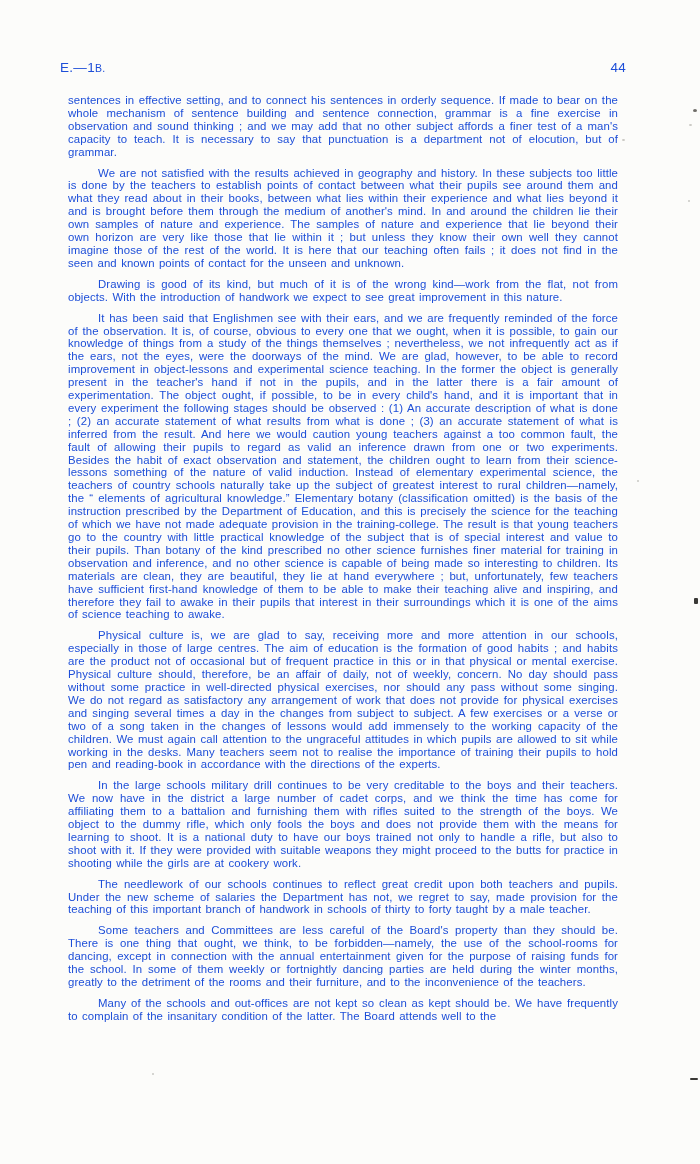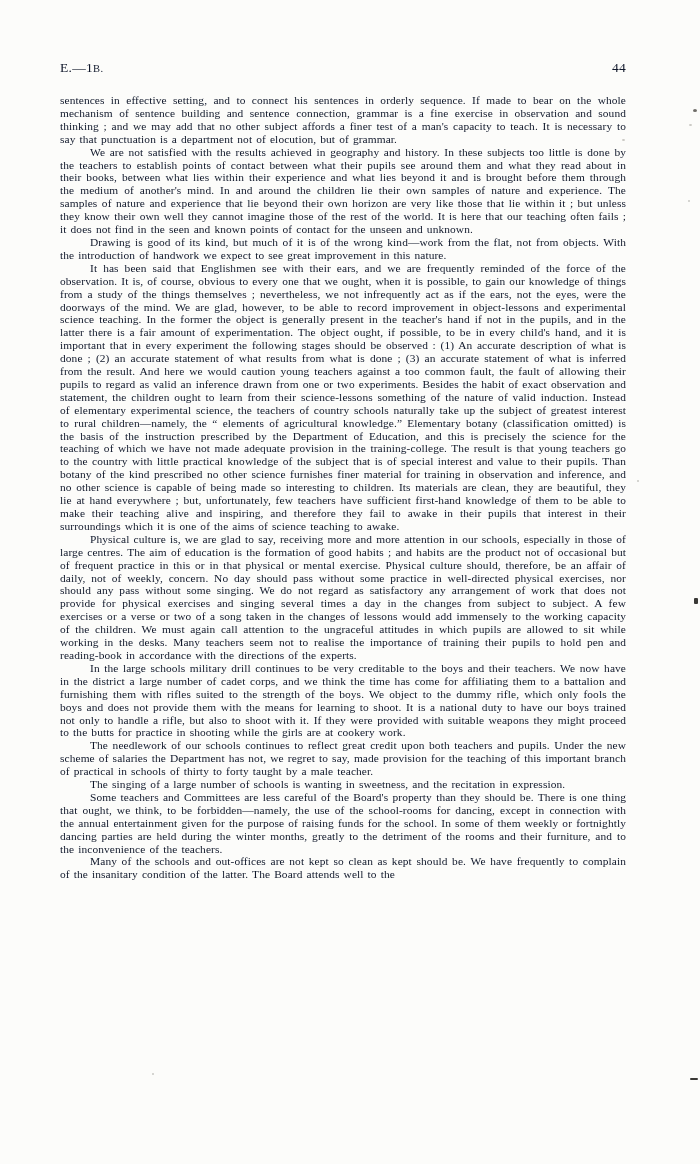--- a/index.html
+++ b/index.html
@@ -7,22 +7,22 @@
     padding: 0;
     background: #e8e8e6;
   }
   .page {
     position: relative;
     width: 700px;
     height: 1164px;
     margin: 0 auto;
     background: #fcfcfa;
     overflow: hidden;
-    font-family: Liberation Serif, serif;
-    color: #0f172a;
+    font-family: Liberation Sans, sans-serif;
+    color: #1d4ed8;
   }
   .column {
     position: absolute;
     left: 60px;
     top: 60px;
     width: 566px;
   }
   .page-header {
     position: relative;
     height: 18px;
@@ -46,21 +46,21 @@
   }
   .body-text {
     margin-top: 16px;
     font-size: 11.4px;
     line-height: 12.9px;
     text-align: justify;
     word-spacing: 1.1px;
     letter-spacing: 0.1px;
   }
   .body-text p {
-    margin: 0;
+    margin: 8px;
     text-indent: 30px;
   }
   .body-text p:first-child {
     text-indent: 0;
   }
   .speck {
     position: absolute;
     background: #6f6d68;
     border-radius: 50%;
   }
@@ -79,22 +79,21 @@
       <span class="page-number">44</span>
     </div>
 
     <div class="body-text">
         <p>sentences in effective setting, and to connect his sentences in orderly sequence.  If made to bear on the whole mechanism of sentence building and sentence connection, grammar is a fine exercise in observation and sound thinking ; and we may add that no other subject affords a finer test of a man's capacity to teach.  It is necessary to say that punctuation is a department not of elocution, but of grammar.</p>
         <p>We are not satisfied with the results achieved in geography and history.  In these subjects too little is done by the teachers to establish points of contact between what their pupils see around them and what they read about in their books, between what lies within their experience and what lies beyond it and is brought before them through the medium of another's mind.  In and around the children lie their own samples of nature and experience.  The samples of nature and experience that lie beyond their own horizon are very like those that lie within it ; but unless they know their own well they cannot imagine those of the rest of the world.  It is here that our teaching often fails ; it does not find in the seen and known points of contact for the unseen and unknown.</p>
         <p>Drawing is good of its kind, but much of it is of the wrong kind—work from the flat, not from objects.  With the introduction of handwork we expect to see great improvement in this nature.</p>
         <p>It has been said that Englishmen see with their ears, and we are frequently reminded of the force of the observation.  It is, of course, obvious to every one that we ought, when it is possible, to gain our knowledge of things from a study of the things themselves ; nevertheless, we not infrequently act as if the ears, not the eyes, were the doorways of the mind.  We are glad, however, to be able to record improvement in object-lessons and experimental science teaching. In the former the object is generally present in the teacher's hand if not in the pupils, and in the latter there is a fair amount of experimentation.  The object ought, if possible, to be in every child's hand, and it is important that in every experiment the following stages should be observed : (1) An accurate description of what is done ;  (2) an accurate statement of what results from what is done ;  (3) an accurate statement of what is inferred from the result.  And here we would caution young teachers against a too common fault, the fault of allowing their pupils to regard as valid an inference drawn from one or two experiments.  Besides the habit of exact observation and statement, the children ought to learn from their science-lessons something of the nature of valid induction.  Instead of elementary experimental science, the teachers of country schools naturally take up the subject of greatest interest to rural children—namely, the “ elements of agricultural knowledge.”  Elementary botany (classification omitted) is the basis of the instruction prescribed by the Department of Education, and this is precisely the science for the teaching of which we have not made adequate provision in the training-college.  The result is that young teachers go to the country with little practical knowledge of the subject that is of special interest and value to their pupils.  Than botany of the kind prescribed no other science furnishes finer material for training in observation and inference, and no other science is capable of being made so interesting to children.  Its materials are clean, they are beautiful, they lie at hand everywhere ; but, unfortunately, few teachers have sufficient first-hand knowledge of them to be able to make their teaching alive and inspiring, and therefore they fail to awake in their pupils that interest in their surroundings which it is one of the aims of science teaching to awake.</p>
         <p>Physical culture is, we are glad to say, receiving more and more attention in our schools, especially in those of large centres.  The aim of education is the formation of good habits ; and habits are the product not of occasional but of frequent practice in this or in that physical or mental exercise.  Physical culture should, therefore, be an affair of daily, not of weekly, concern. No day should pass without some practice in well-directed physical exercises, nor should any pass without some singing.  We do not regard as satisfactory any arrangement of work that does not provide for physical exercises and singing several times a day in the changes from subject to subject.  A few exercises or a verse or two of a song taken in the changes of lessons would add immensely to the working capacity of the children.  We must again call attention to the ungraceful attitudes in which pupils are allowed to sit while working in the desks.  Many teachers seem not to realise the importance of training their pupils to hold pen and reading-book in accordance with the directions of the experts.</p>
         <p>In the large schools military drill continues to be very creditable to the boys and their teachers. We now have in the district a large number of cadet corps, and we think the time has come for affiliating them to a battalion and furnishing them with rifles suited to the strength of the boys. We object to the dummy rifle, which only fools the boys and does not provide them with the means for learning to shoot.  It is a national duty to have our boys trained not only to handle a rifle, but also to shoot with it.  If they were provided with suitable weapons they might proceed to the butts for practice in shooting while the girls are at cookery work.</p>
-        <p>The needlework of our schools continues to reflect great credit upon both teachers and pupils. Under the new scheme of salaries the Department has not, we regret to say, made provision for the teaching of this important branch of practical in schools of thirty to forty taught by a male teacher.</p>
-        <p>The singing of a large number of schools is wanting in sweetness, and the recitation in expression.</p>
+        <p>The needlework of our schools continues to reflect great credit upon both teachers and pupils. Under the new scheme of salaries the Department has not, we regret to say, made provision for the teaching of this important branch of handwork in schools of thirty to forty taught by a male teacher.</p>
         <p>Some teachers and Committees are less careful of the Board's property than they should be. There is one thing that ought, we think, to be forbidden—namely, the use of the school-rooms for dancing, except in connection with the annual entertainment given for the purpose of raising funds for the school.  In some of them weekly or fortnightly dancing parties are held during the winter months, greatly to the detriment of the rooms and their furniture, and to the inconvenience of the teachers.</p>
         <p>Many of the schools and out-offices are not kept so clean as kept should be.  We have frequently to complain of the insanitary condition of the latter.  The Board attends well to the</p>
       </div>
 
   </div>
 
   <div class="speck" style="left:693px; top:109px; width:4px; height:3px;"></div>
   <div class="speck faint" style="left:689px; top:124px; width:3px; height:2px;"></div>
   <div class="speck faint" style="left:622px; top:139px; width:3px; height:2px;"></div>
   <div class="speck faint" style="left:688px; top:200px; width:2px; height:2px;"></div>

